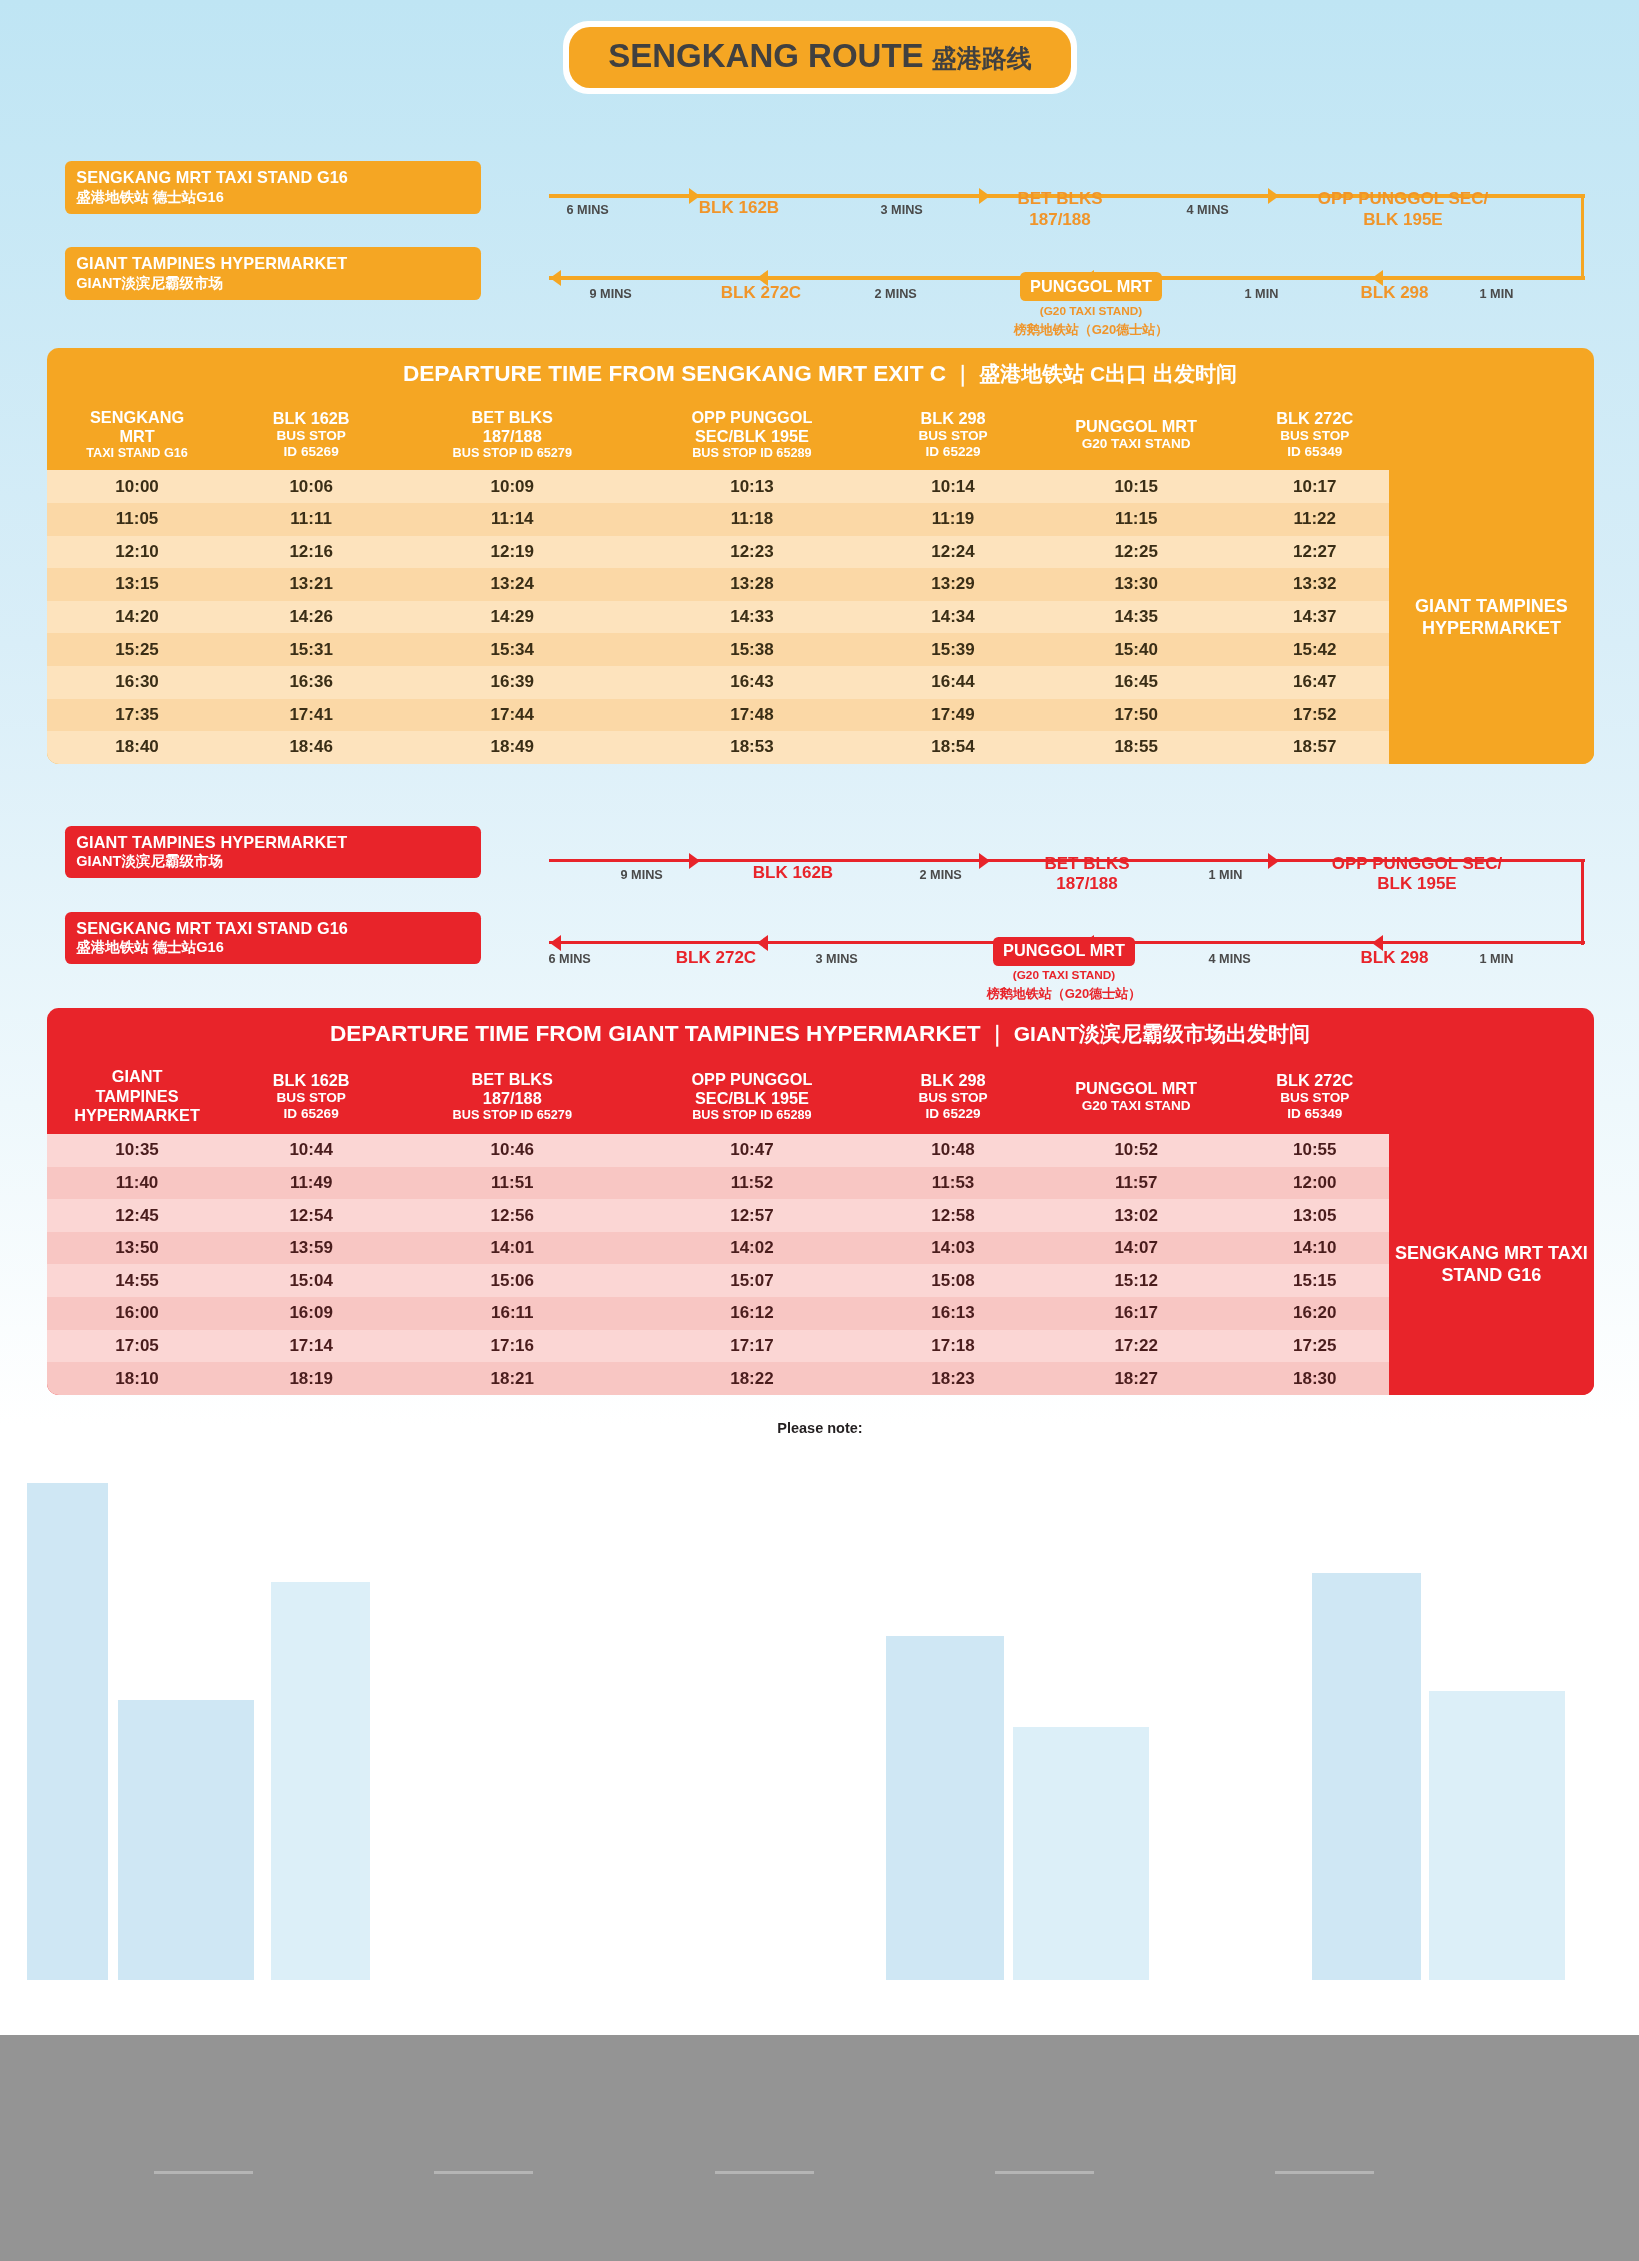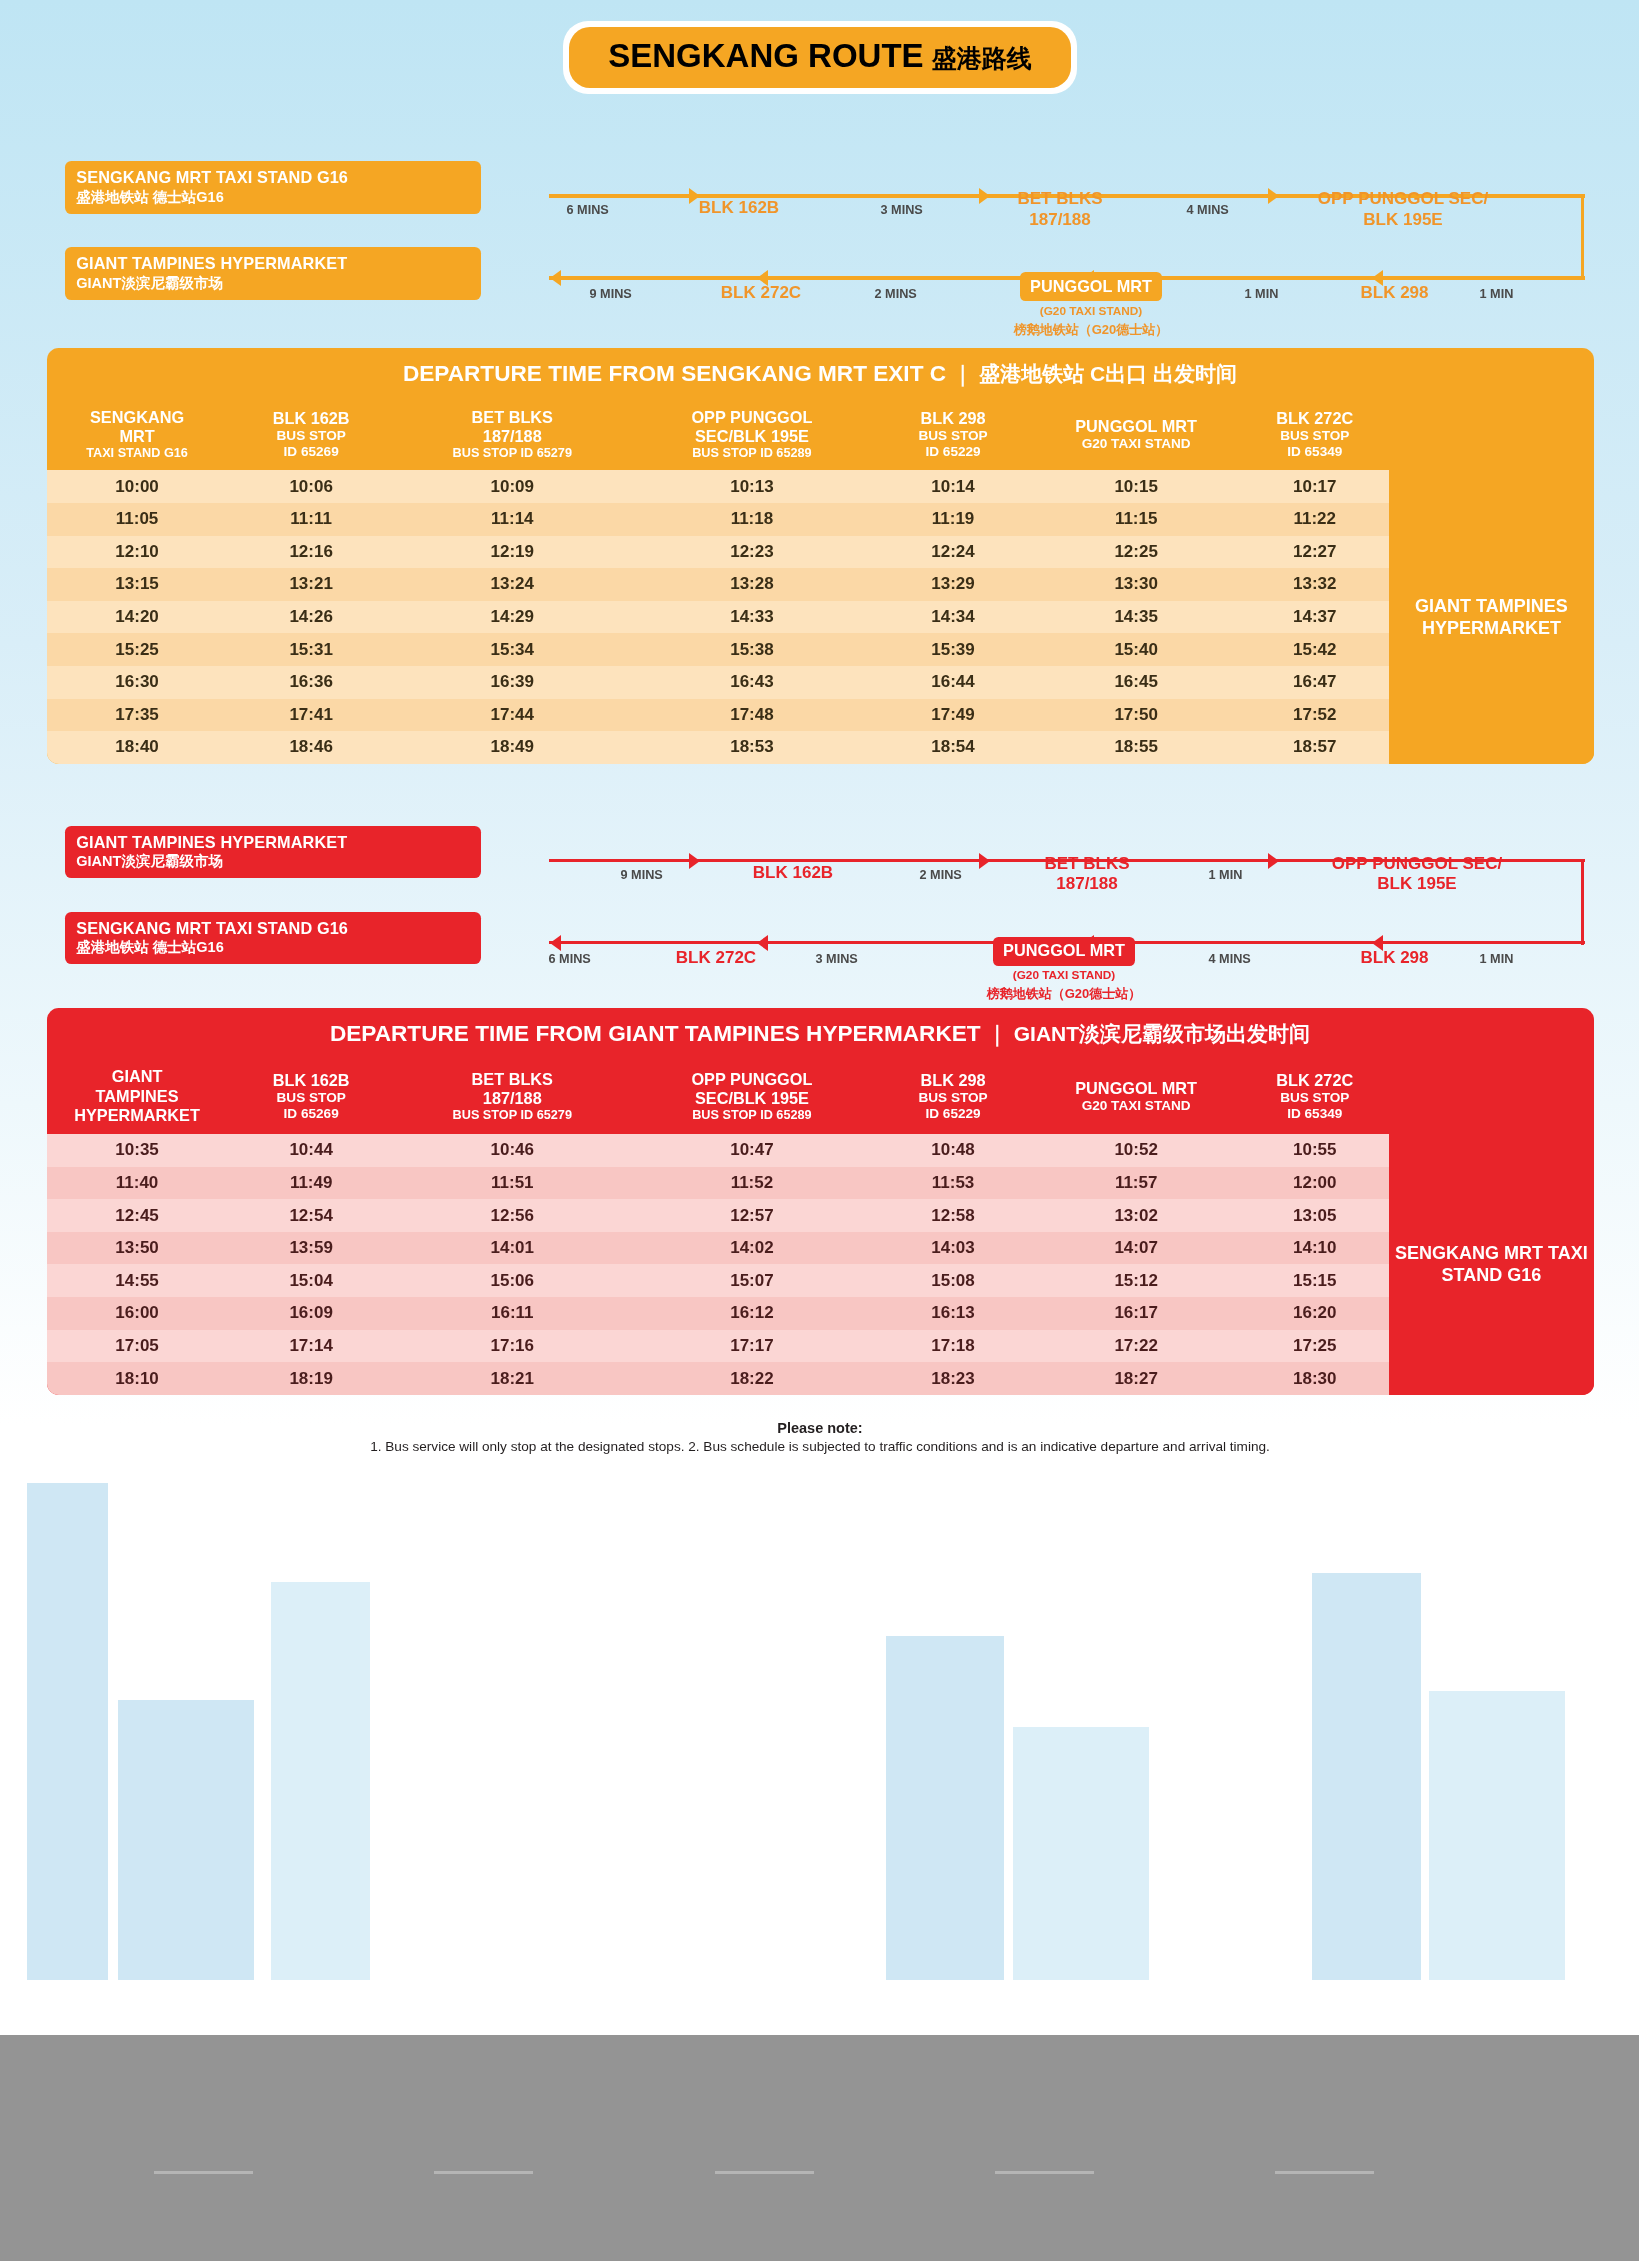--- a/index.html
+++ b/index.html
@@ -40,21 +40,21 @@
   .title-outer {
     display:inline-block;
     background:#ffffff;
     border-radius:25px;
     padding:6.3px;
   }
   .title-inner {
     background:#f5a623;
     border-radius:21px;
     padding:10px 39px 12.7px;
-    color:#000000;
+    color:#404040;
     font-size:33px;
     font-weight:bold;
     white-space:nowrap;
   }
   .title-inner .cn { font-size:25px; font-weight:bold; margin-left:8.1px; }
 
   
   .route { position:relative; margin:0 auto; width:1547px; }
   .route.orange { height:190px; margin-top:32px; }
   .route.red { height:190px; margin-top:27px; }
@@ -557,21 +557,20 @@
               <td>18:23</td>
               <td>18:27</td>
               <td>18:30</td>
             </tr>
           </tbody>
       </table>
     </div>
 
     <div class="note">
       <div class="hdr">Please note:</div>
-      <div class="ln">1. Bus service will only stop at the designated stops. 2. Bus schedule is subjected to traffic conditions and is an indicative departure and arrival timing.</div>
     </div>
 
   </div>
 
   <div class="bottombar">
     <div class="strip" style="left:154px; width:99px;"></div>
     <div class="strip" style="left:434px; width:99px;"></div>
     <div class="strip" style="left:715px; width:99px;"></div>
     <div class="strip" style="left:995px; width:99px;"></div>
     <div class="strip" style="left:1275px; width:99px;"></div>

